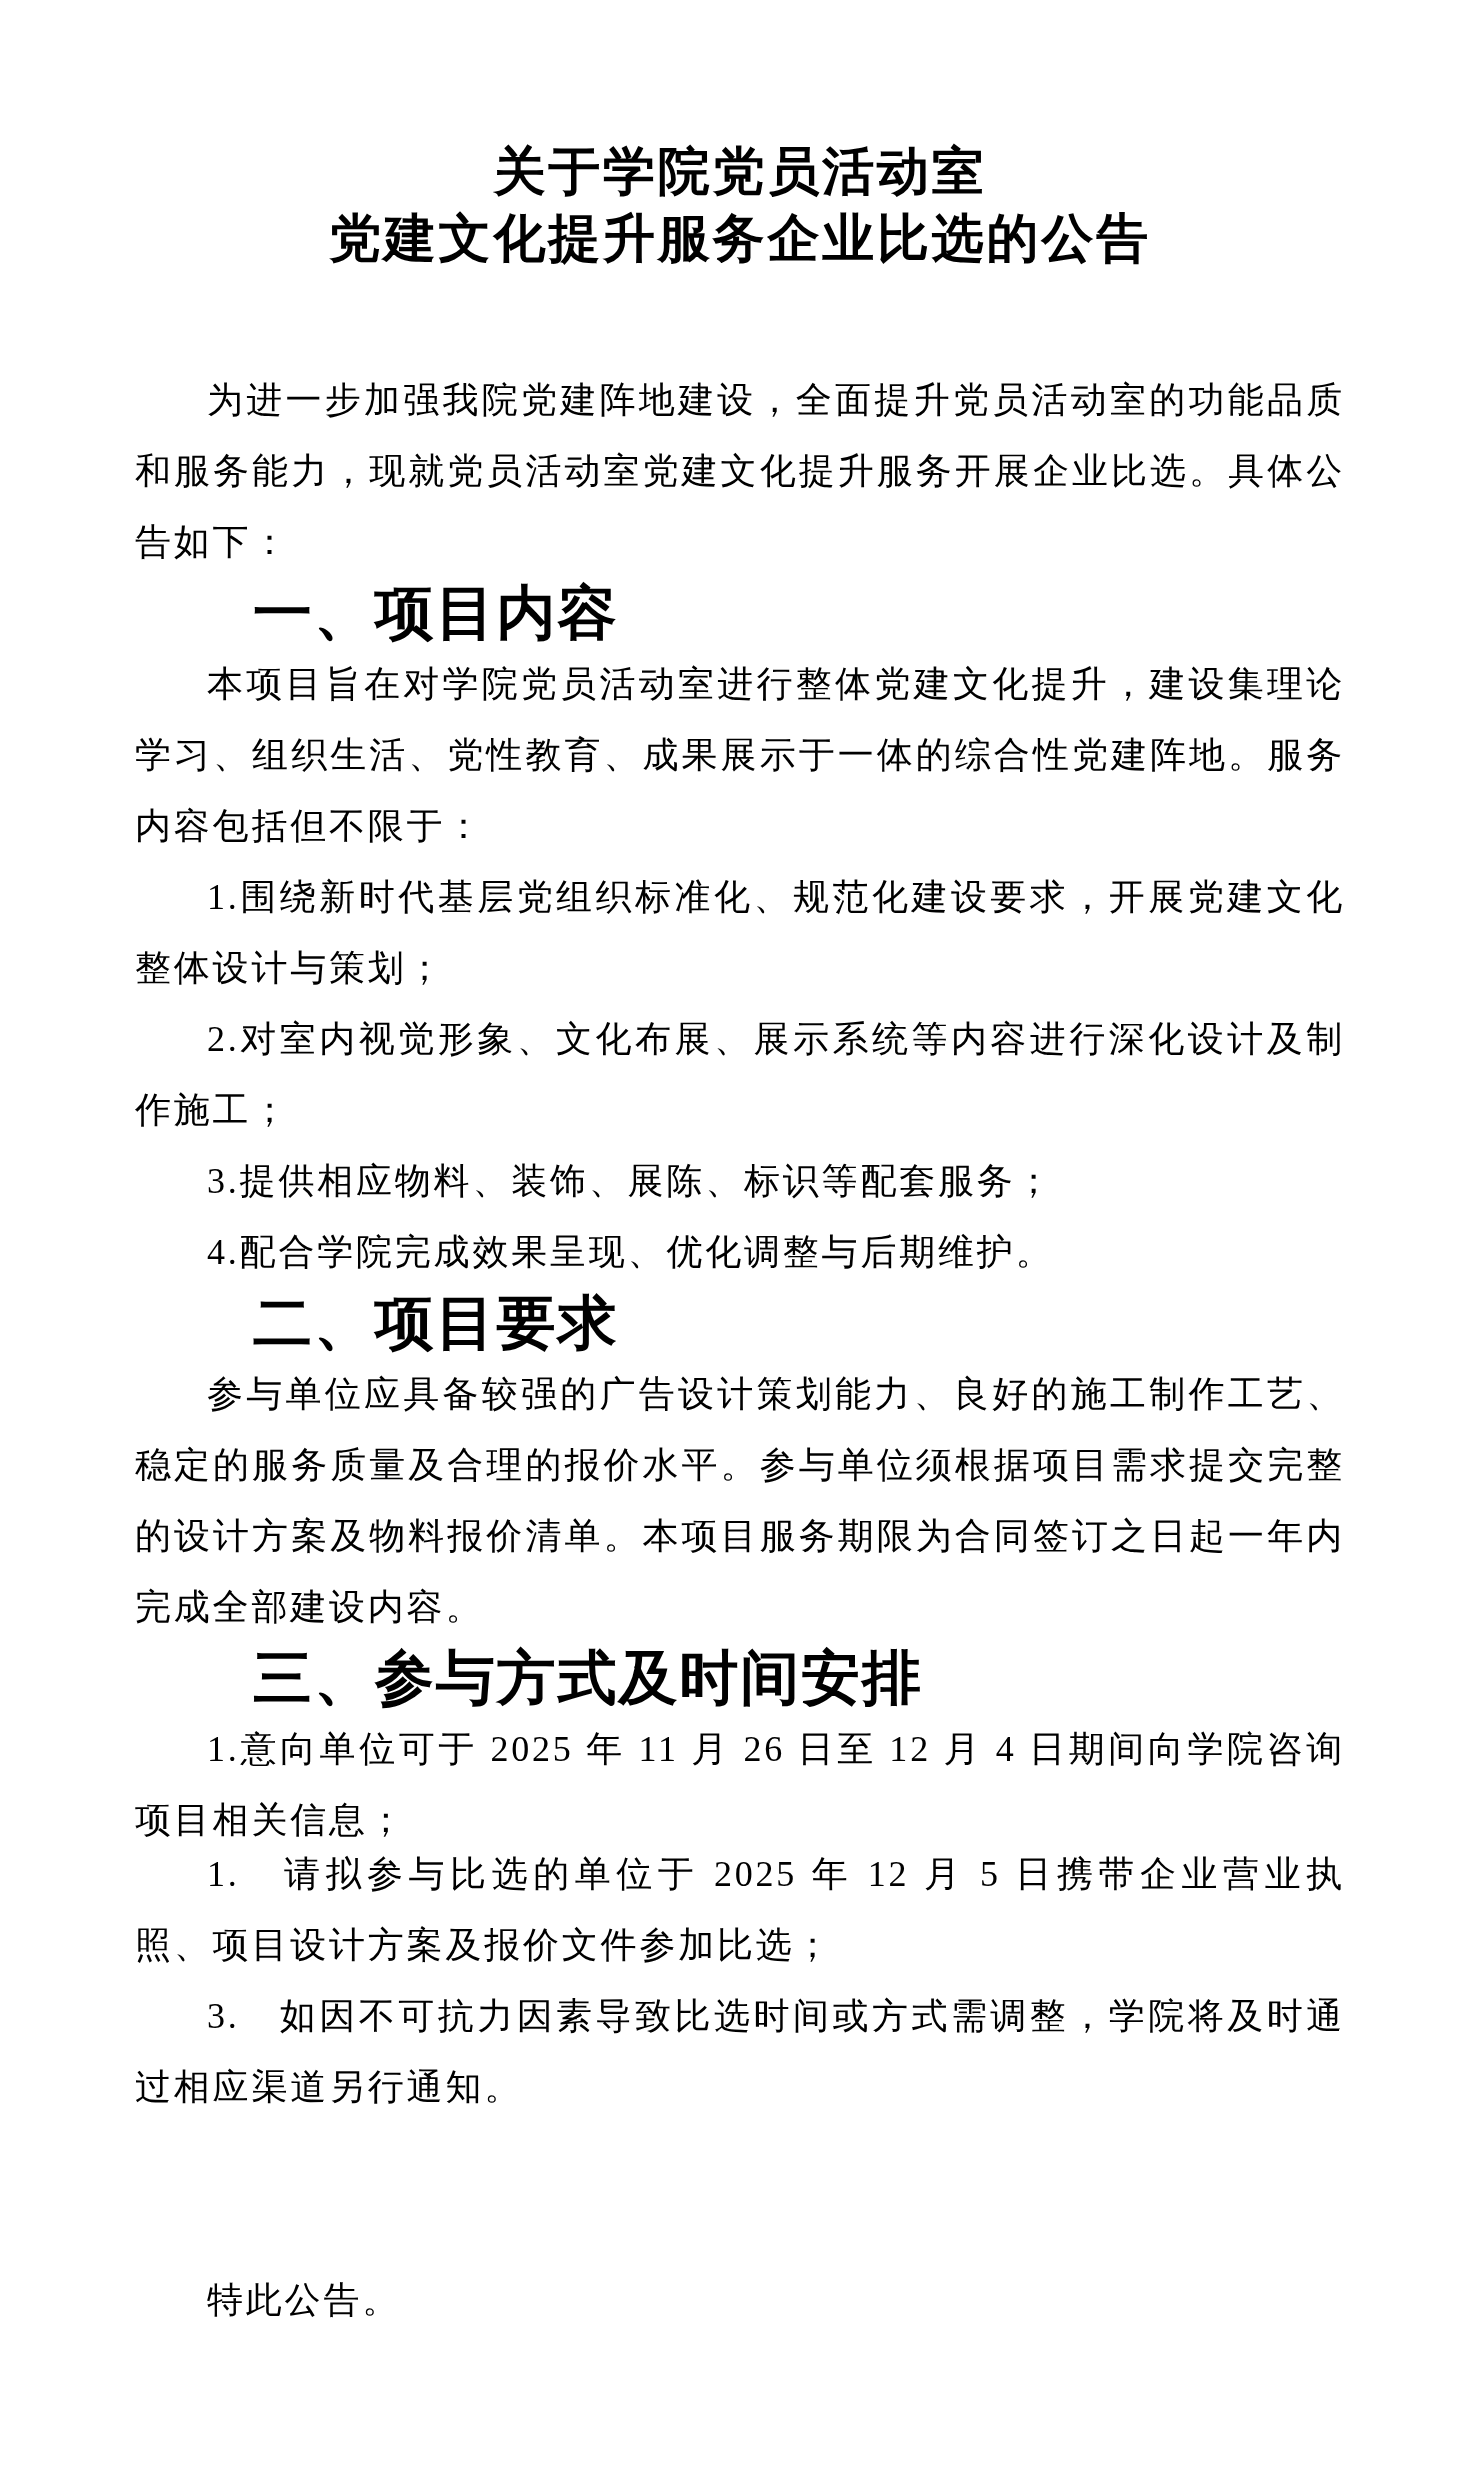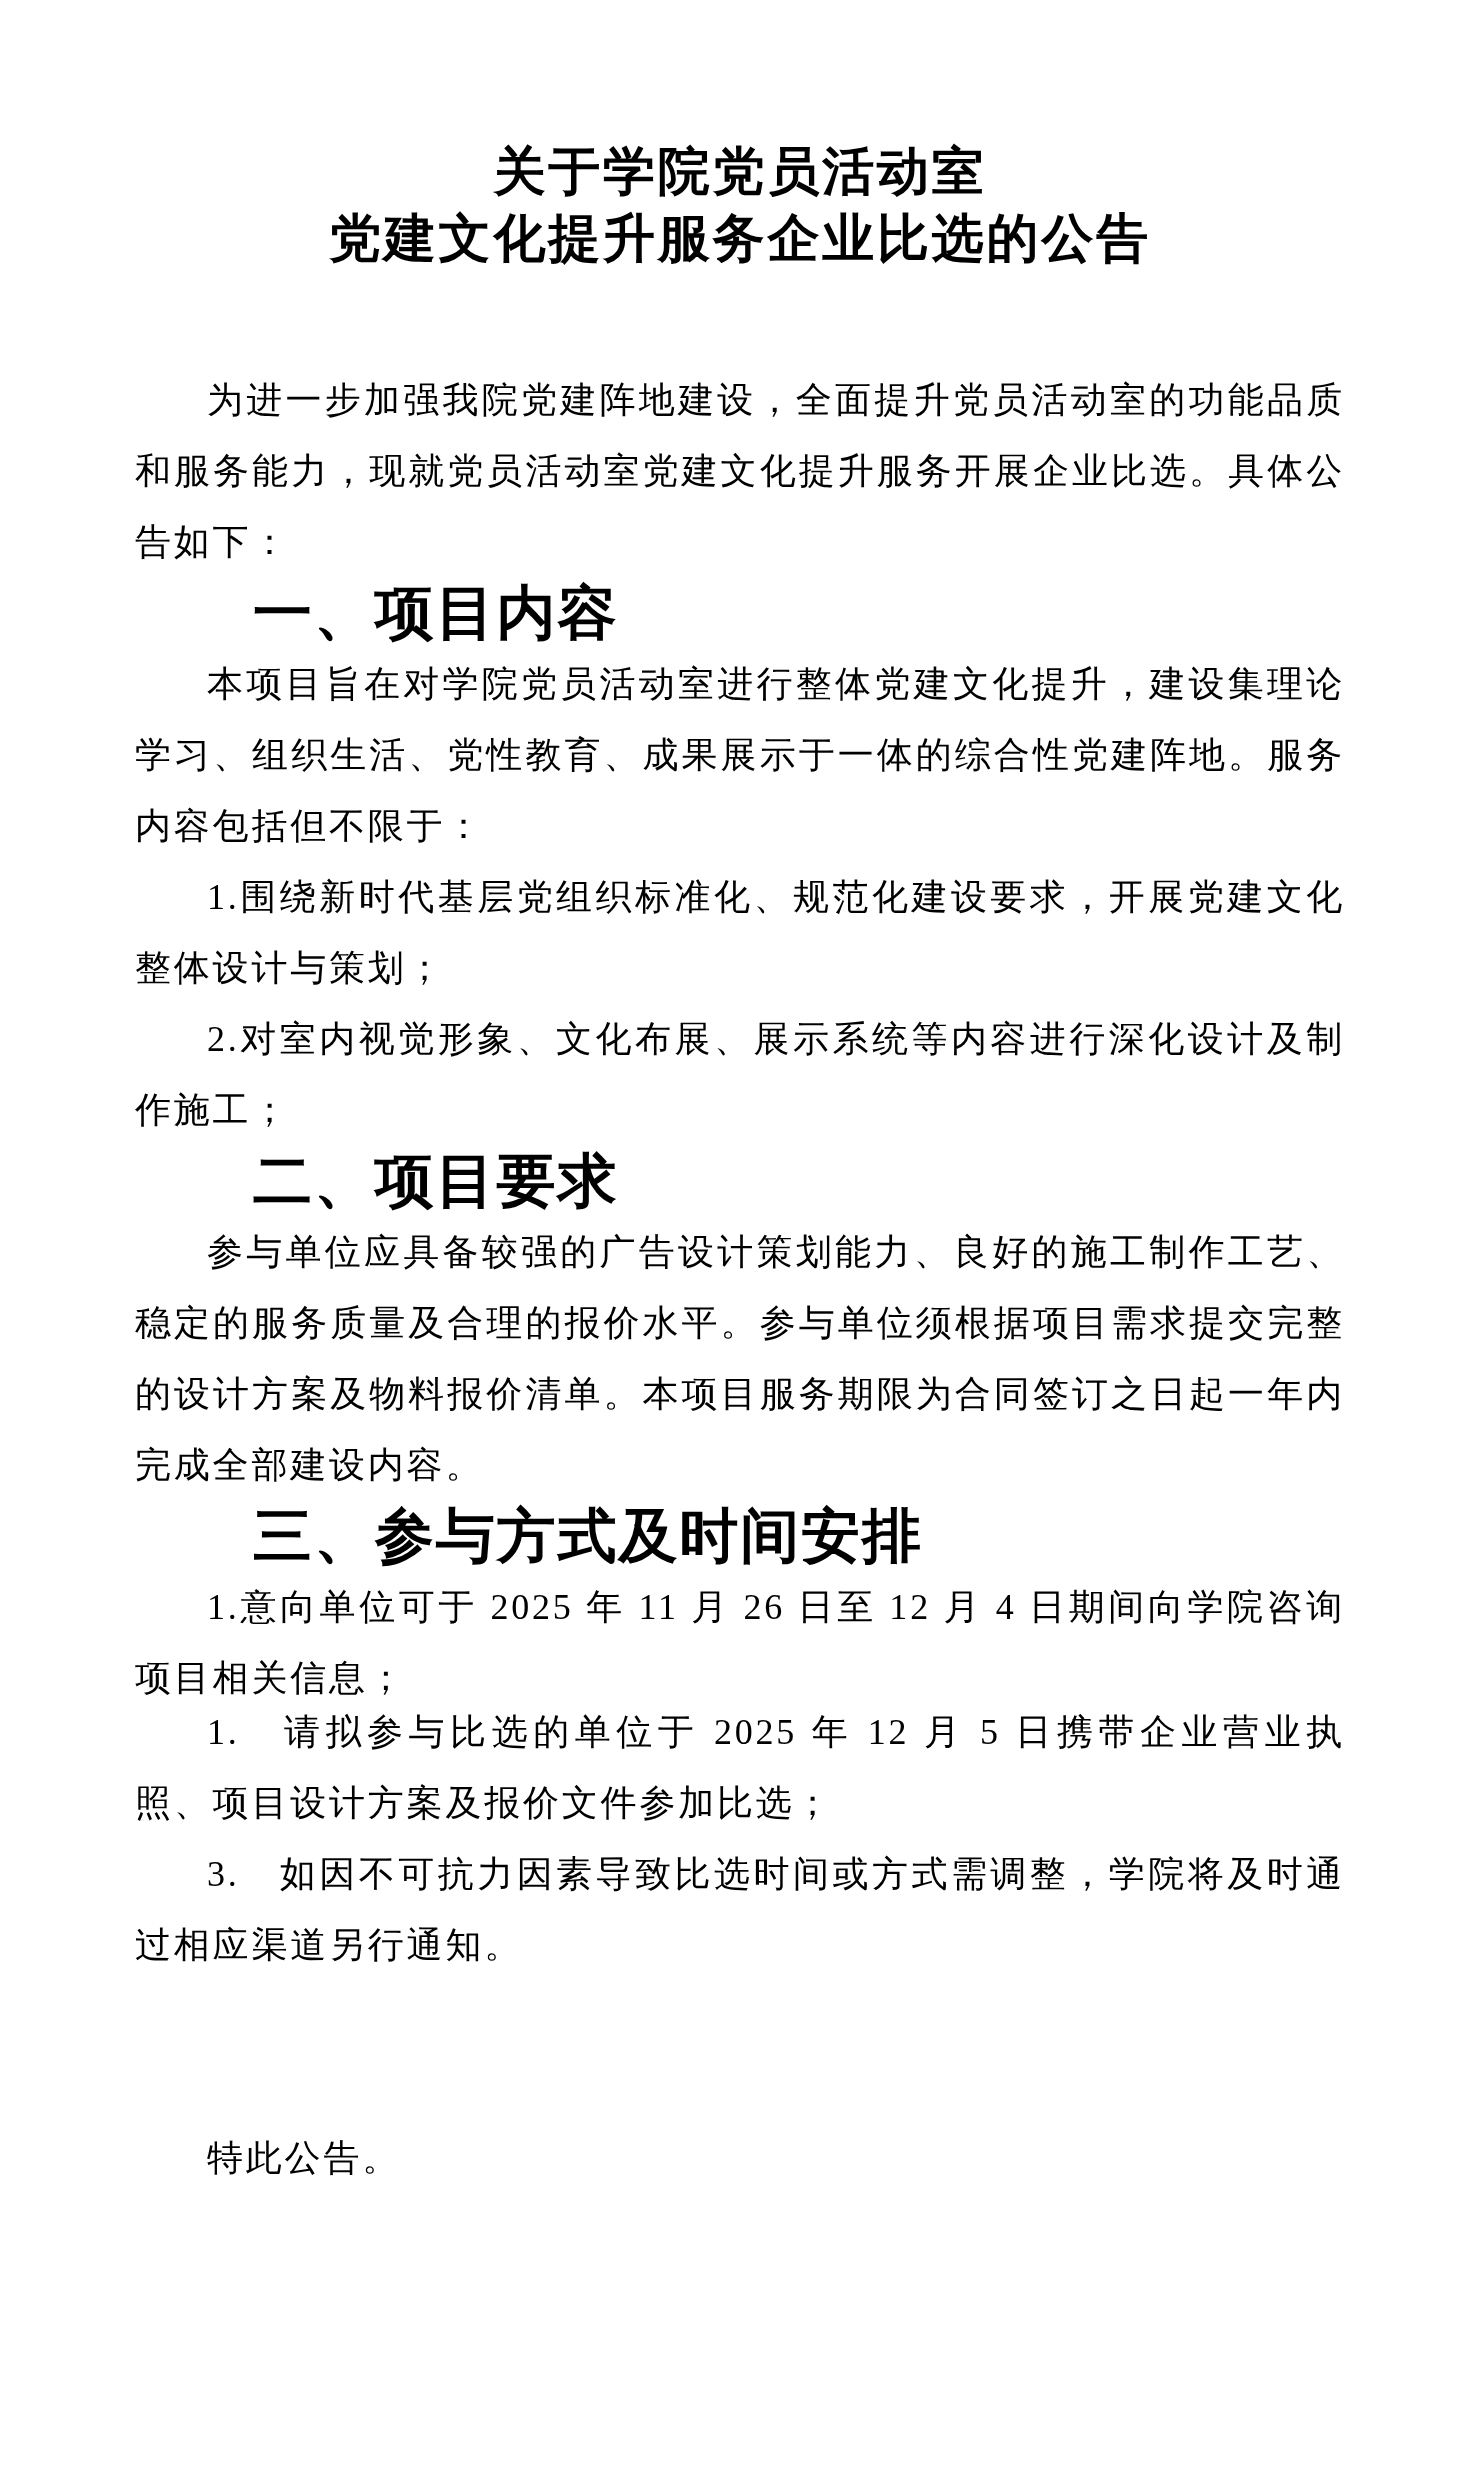--- a/index.html
+++ b/index.html
@@ -70,20 +70,22 @@
     <span class="title-line">关于学院党员活动室</span>
     <span class="title-line">党建文化提升服务企业比选的公告</span>
   </h1>
 
   <p class="para">为进一步加强我院党建阵地建设，全面提升党员活动室的功能品质和服务能力，现就党员活动室党建文化提升服务开展企业比选。具体公告如下：</p>
 
   <h2 class="heading">一、项目内容</h2>
   <p class="para">本项目旨在对学院党员活动室进行整体党建文化提升，建设集理论学习、组织生活、党性教育、成果展示于一体的综合性党建阵地。服务内容包括但不限于：</p>
   <p class="para">1.围绕新时代基层党组织标准化、规范化建设要求，开展党建文化整体设计与策划；</p>
   <p class="para">2.对室内视觉形象、文化布展、展示系统等内容进行深化设计及制作施工；</p>
+  <p class="para">3.提供相应物料、装饰、展陈、标识等配套服务；</p>
+  <p class="para">4.配合学院完成效果呈现、优化调整与后期维护。</p>
 
   <h2 class="heading">二、项目要求</h2>
   <p class="para">参与单位应具备较强的广告设计策划能力、良好的施工制作工艺、稳定的服务质量及合理的报价水平。参与单位须根据项目需求提交完整的设计方案及物料报价清单。本项目服务期限为合同签订之日起一年内完成全部建设内容。</p>
 
   <h2 class="heading">三、参与方式及时间安排</h2>
   <p class="para">1.意向单位可于 2025 年 11 月 26 日至 12 月 4 日期间向学院咨询项目相关信息；</p>
   <p class="para tight">1.　请拟参与比选的单位于 2025 年 12 月 5 日携带企业营业执照、项目设计方案及报价文件参加比选；</p>
   <p class="para">3.　如因不可抗力因素导致比选时间或方式需调整，学院将及时通过相应渠道另行通知。</p>
 
   <div class="blank-line"></div>

